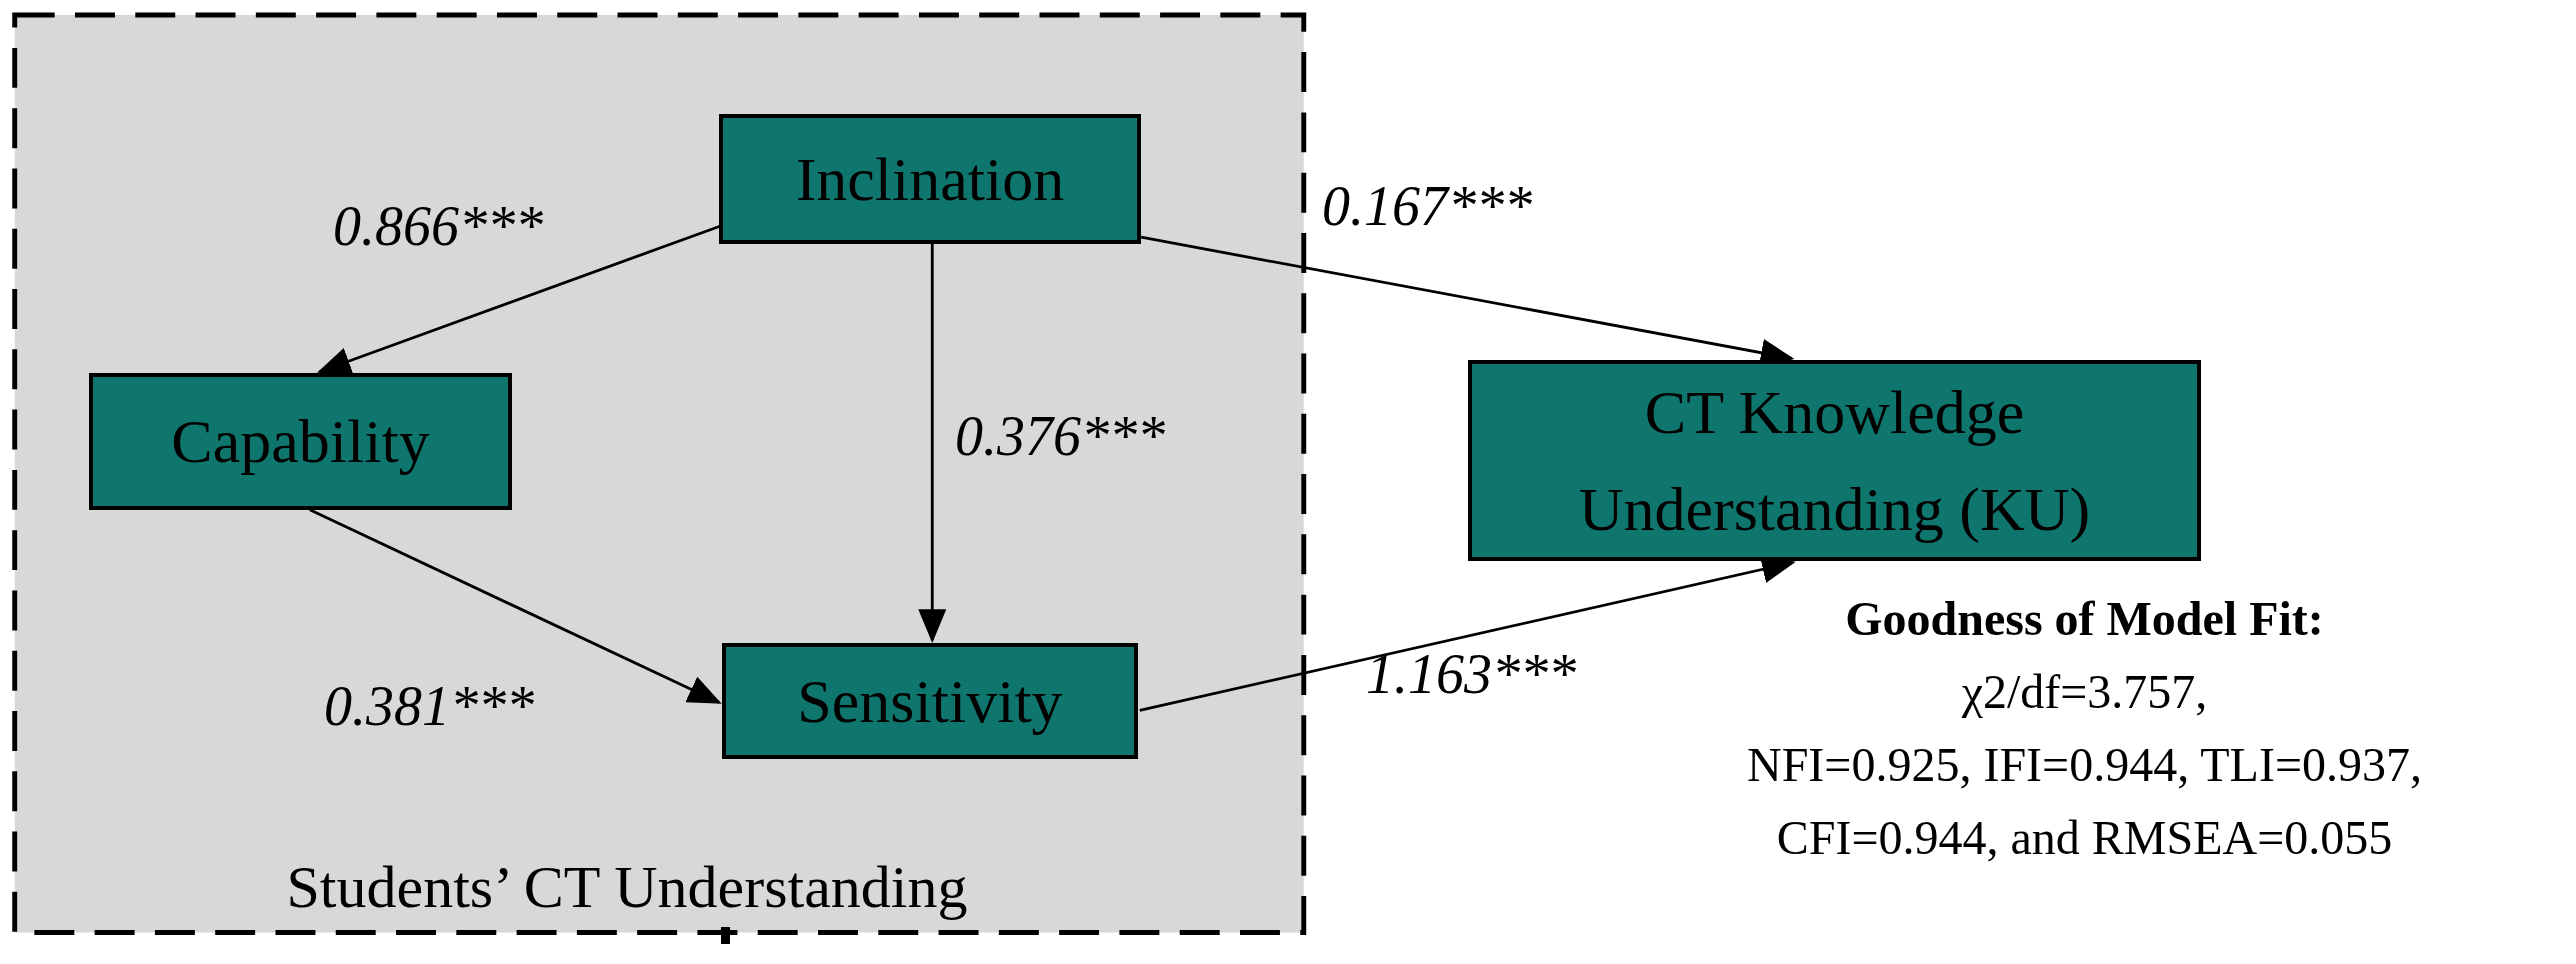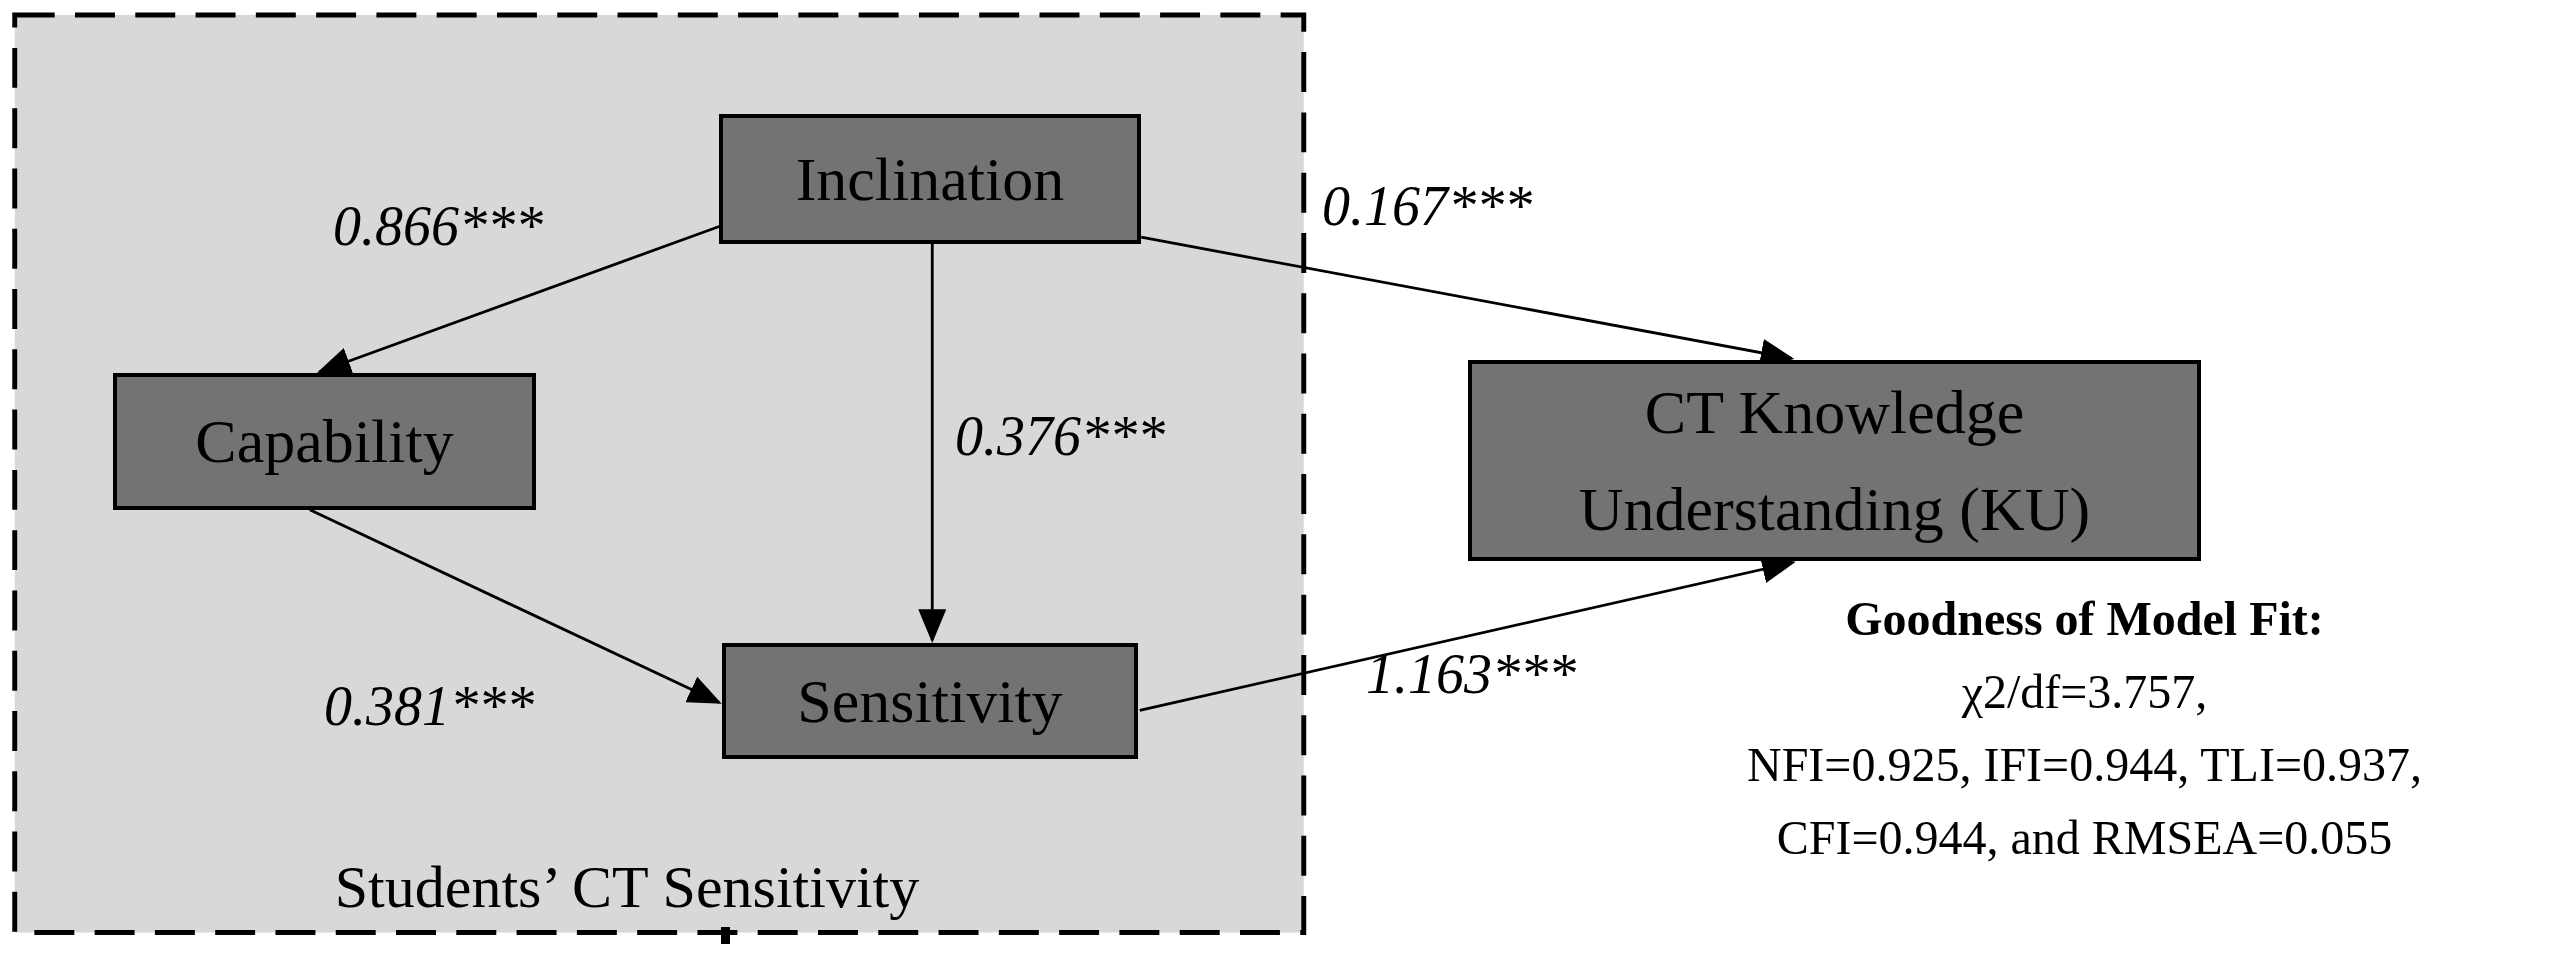--- a/index.html
+++ b/index.html
@@ -2,26 +2,26 @@
 <html style="font-size:11.2px"><head>
 <meta charset="utf-8">
 <style>
   html,body{margin:0;padding:0;background:#ffffff;}
   .canvas{
     position:relative;width:2576px;height:965px;background:#ffffff;
     font-family:"Liberation Serif","DejaVu Serif",serif;color:#000000;overflow:hidden;
   }
   svg.layer{position:absolute;left:0;top:0;}
   .node{
-    position:absolute;box-sizing:border-box;background:#737373;border:4.2px solid #000000;
+    position:absolute;box-sizing:border-box;background:#0f766e;border:4.2px solid #000000;
     display:flex;flex-direction:column;align-items:center;justify-content:center;
     text-align:center;font-size:62px;line-height:1.5;white-space:nowrap;
   }
   #node-inclination{left:719px;top:114px;width:422px;height:130px;}
-  #node-capability{left:89px;top:373px;width:423px;height:137px;margin-left:24px;}
+  #node-capability{left:89px;top:373px;width:423px;height:137px;}
   #node-sensitivity{left:722px;top:643px;width:416px;height:116px;}
   #node-ku{left:1468px;top:360px;width:733px;height:201px;line-height:1.55;}
   .coef{
     position:absolute;font-size:56px;transform:translate(-50%,-50%);
     white-space:nowrap;line-height:1;font-style:italic;
   }
   #coef-0{left:438px;top:226px;}
   #coef-1{left:1060px;top:436px;}
   #coef-2{left:429px;top:706px;}
   #coef-3{left:1427px;top:206px;}
@@ -75,21 +75,21 @@
     <span>CT Knowledge</span>
     <span>Understanding (KU)</span>
   </div>
 
   <div class="coef" id="coef-0">0.866***</div>
   <div class="coef" id="coef-1">0.376***</div>
   <div class="coef" id="coef-2">0.381***</div>
   <div class="coef" id="coef-3">0.167***</div>
   <div class="coef" id="coef-4">1.163***</div>
 
-  <div class="caption">Students’ CT Sensitivity</div>
+  <div class="caption">Students’ CT Understanding</div>
 
   <div class="fit">
     <div class="fit-title">Goodness of Model Fit:</div>
     <div>χ2/df=3.757,</div>
     <div>NFI=0.925, IFI=0.944, TLI=0.937,</div>
     <div>CFI=0.944, and RMSEA=0.055</div>
   </div>
 
   <div class="artifact-dot"></div>
 

